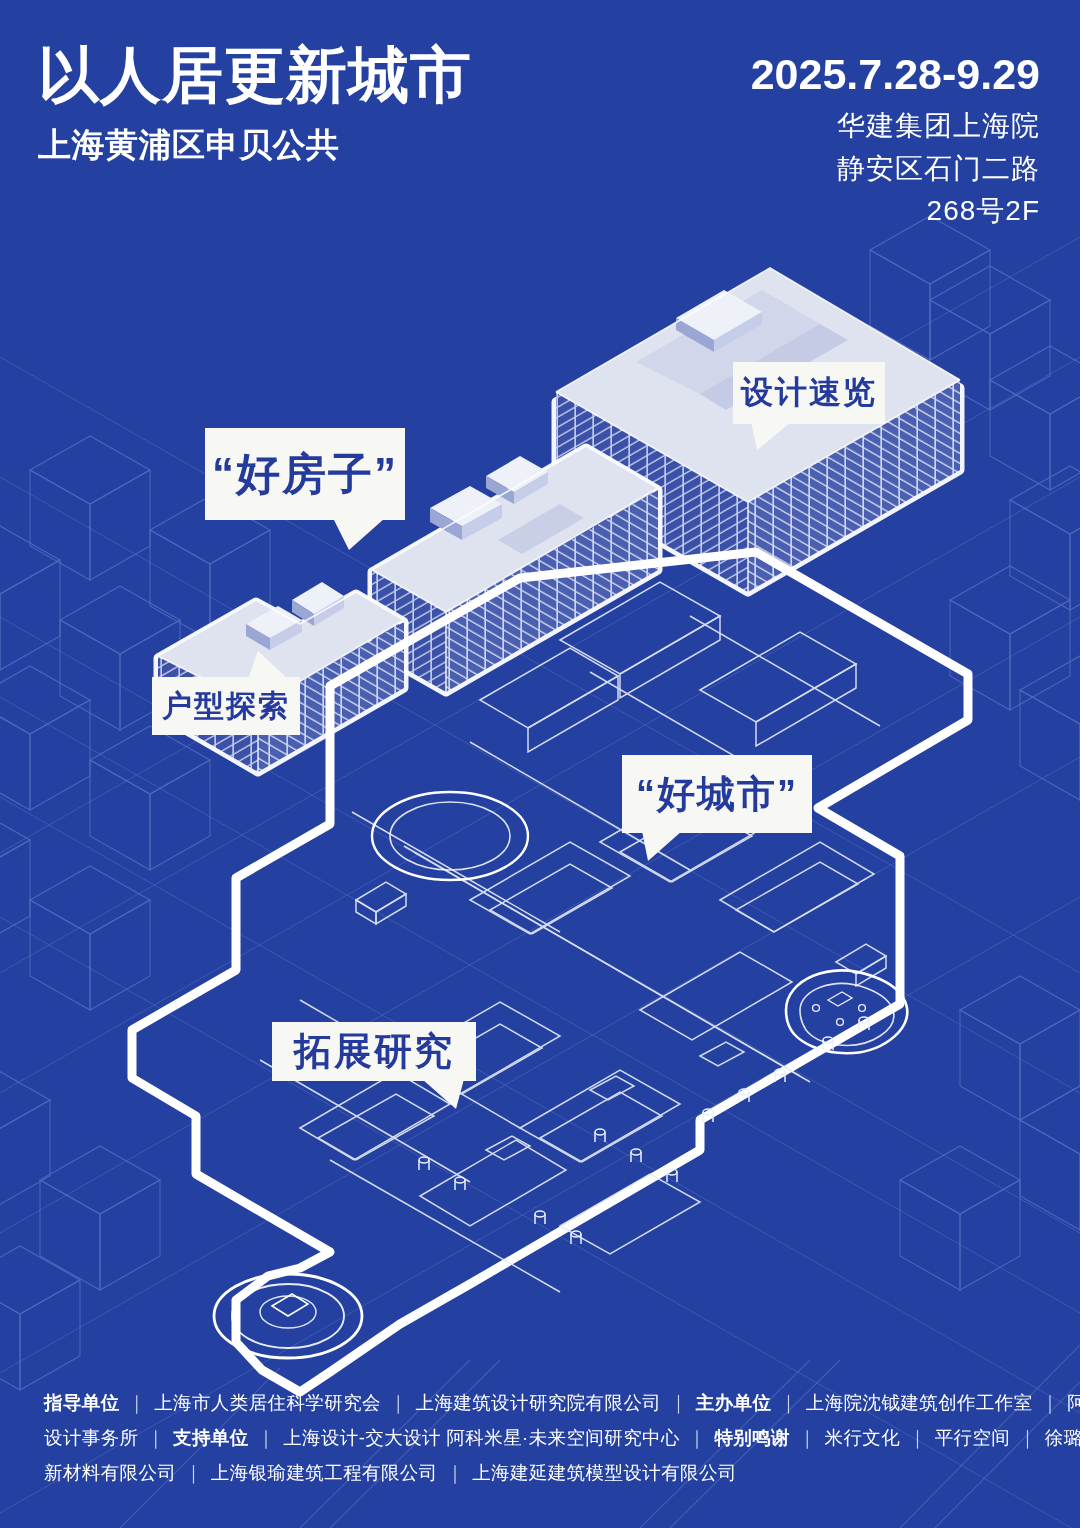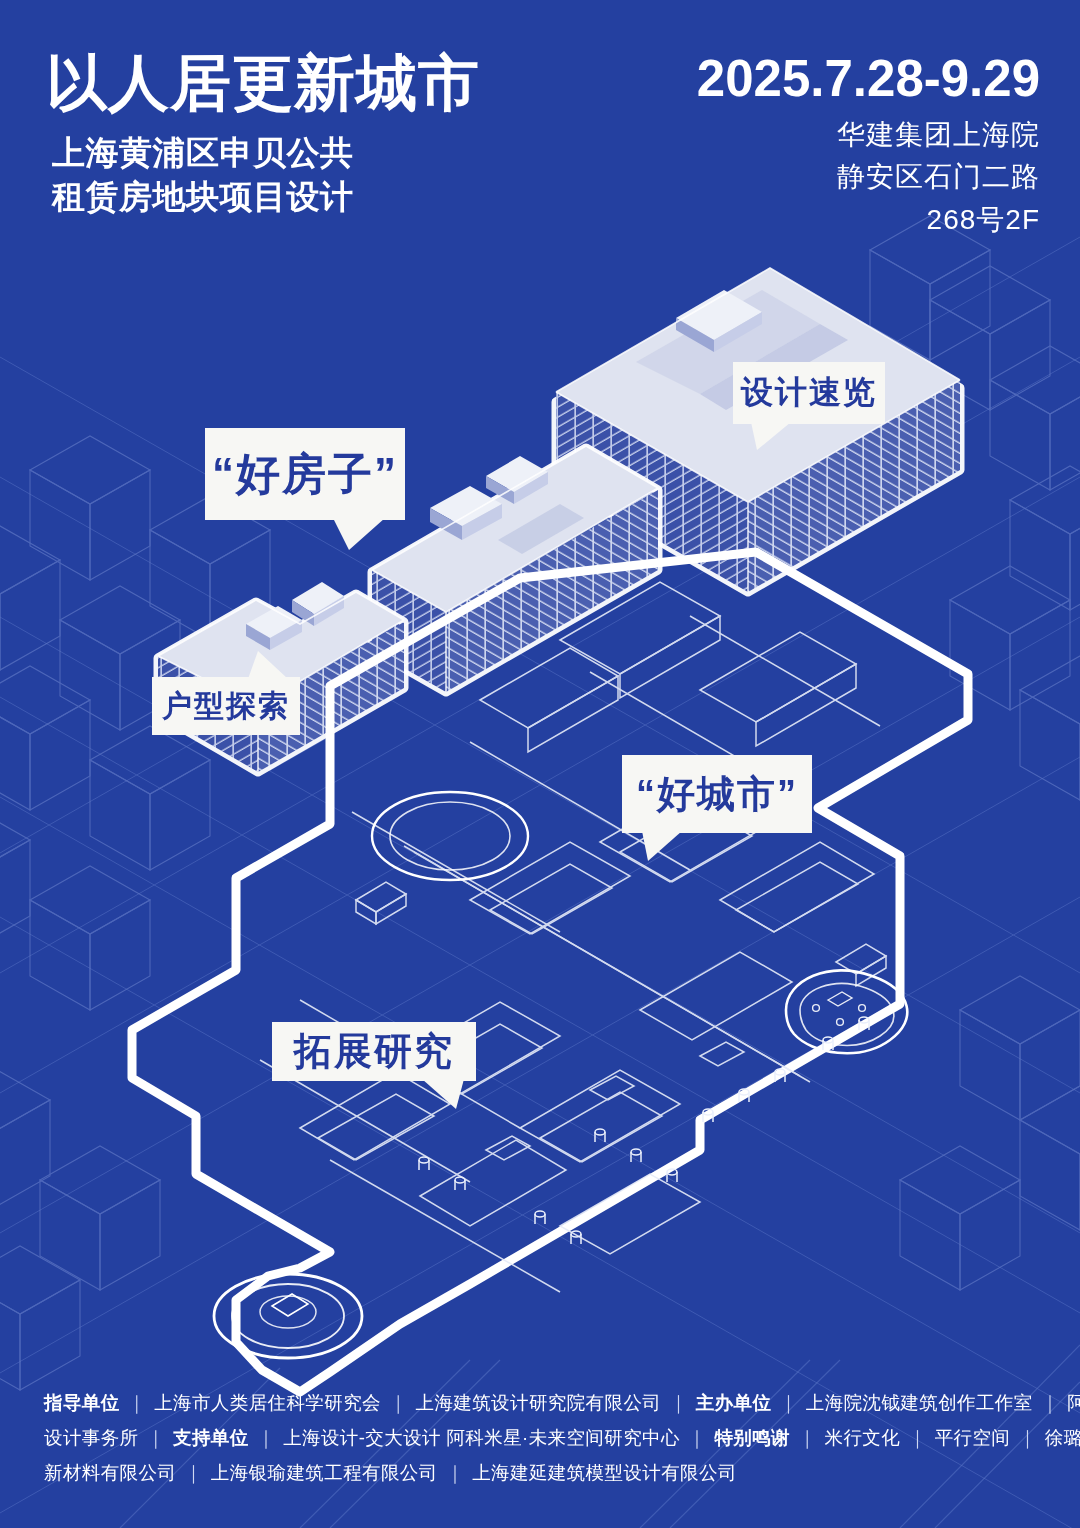--- a/index.html
+++ b/index.html
@@ -26,33 +26,33 @@
   .iso-stage svg{display:block;width:1080px;height:1528px;}
 
   
   .header{
     position:absolute;top:0;left:0;width:1080px;height:268px;
     z-index:40;
   }
   .head-left{position:absolute;left:38px;top:44px;width:640px;}
   .title{
     color:#ffffff;font-size:61px;line-height:1.04;font-weight:700;
-    letter-spacing:1px;white-space:nowrap;margin:8px;
+    letter-spacing:1px;white-space:nowrap;margin:0;
   }
   .subtitle{
     color:#ffffff;font-size:33px;line-height:1.33;font-weight:700;
     letter-spacing:0.5px;margin:16px 0 0 0;
   }
-  .subtitle div{white-space:nowrap;margin-left:14px;}
+  .subtitle div{white-space:nowrap;}
 
   .head-right{
     position:absolute;right:40px;top:52px;width:400px;text-align:right;
   }
   .daterange{
-    color:#ffffff;font-size:51px;font-weight:700;line-height:1.05;
+    color:#ffffff;font-size:43px;font-weight:700;line-height:1.05;
     letter-spacing:0px;white-space:nowrap;margin:0;
   }
   .venue{
     color:#ffffff;font-size:28px;font-weight:400;line-height:1.52;
     margin:8px 0 0 0;letter-spacing:1px;
   }
   .venue div{white-space:nowrap;}
 
   
   .callout{
@@ -419,21 +419,20 @@
         <path d="M350,520 L420,560"></path>
       </g>
     </svg>
   </div>
 
   <div class="header">
     <div class="head-left">
       <h1 class="title">以人居更新城市</h1>
       <div class="subtitle">
         <div>上海黄浦区申贝公共</div>
-        <div>租赁房地块项目设计</div>
       </div>
     </div>
 
     <div class="head-right">
       <div class="daterange">2025.7.28-9.29</div>
       <div class="venue">
         <div>华建集团上海院</div>
         <div>静安区石门二路</div>
         <div>268号2F</div>
       </div>

